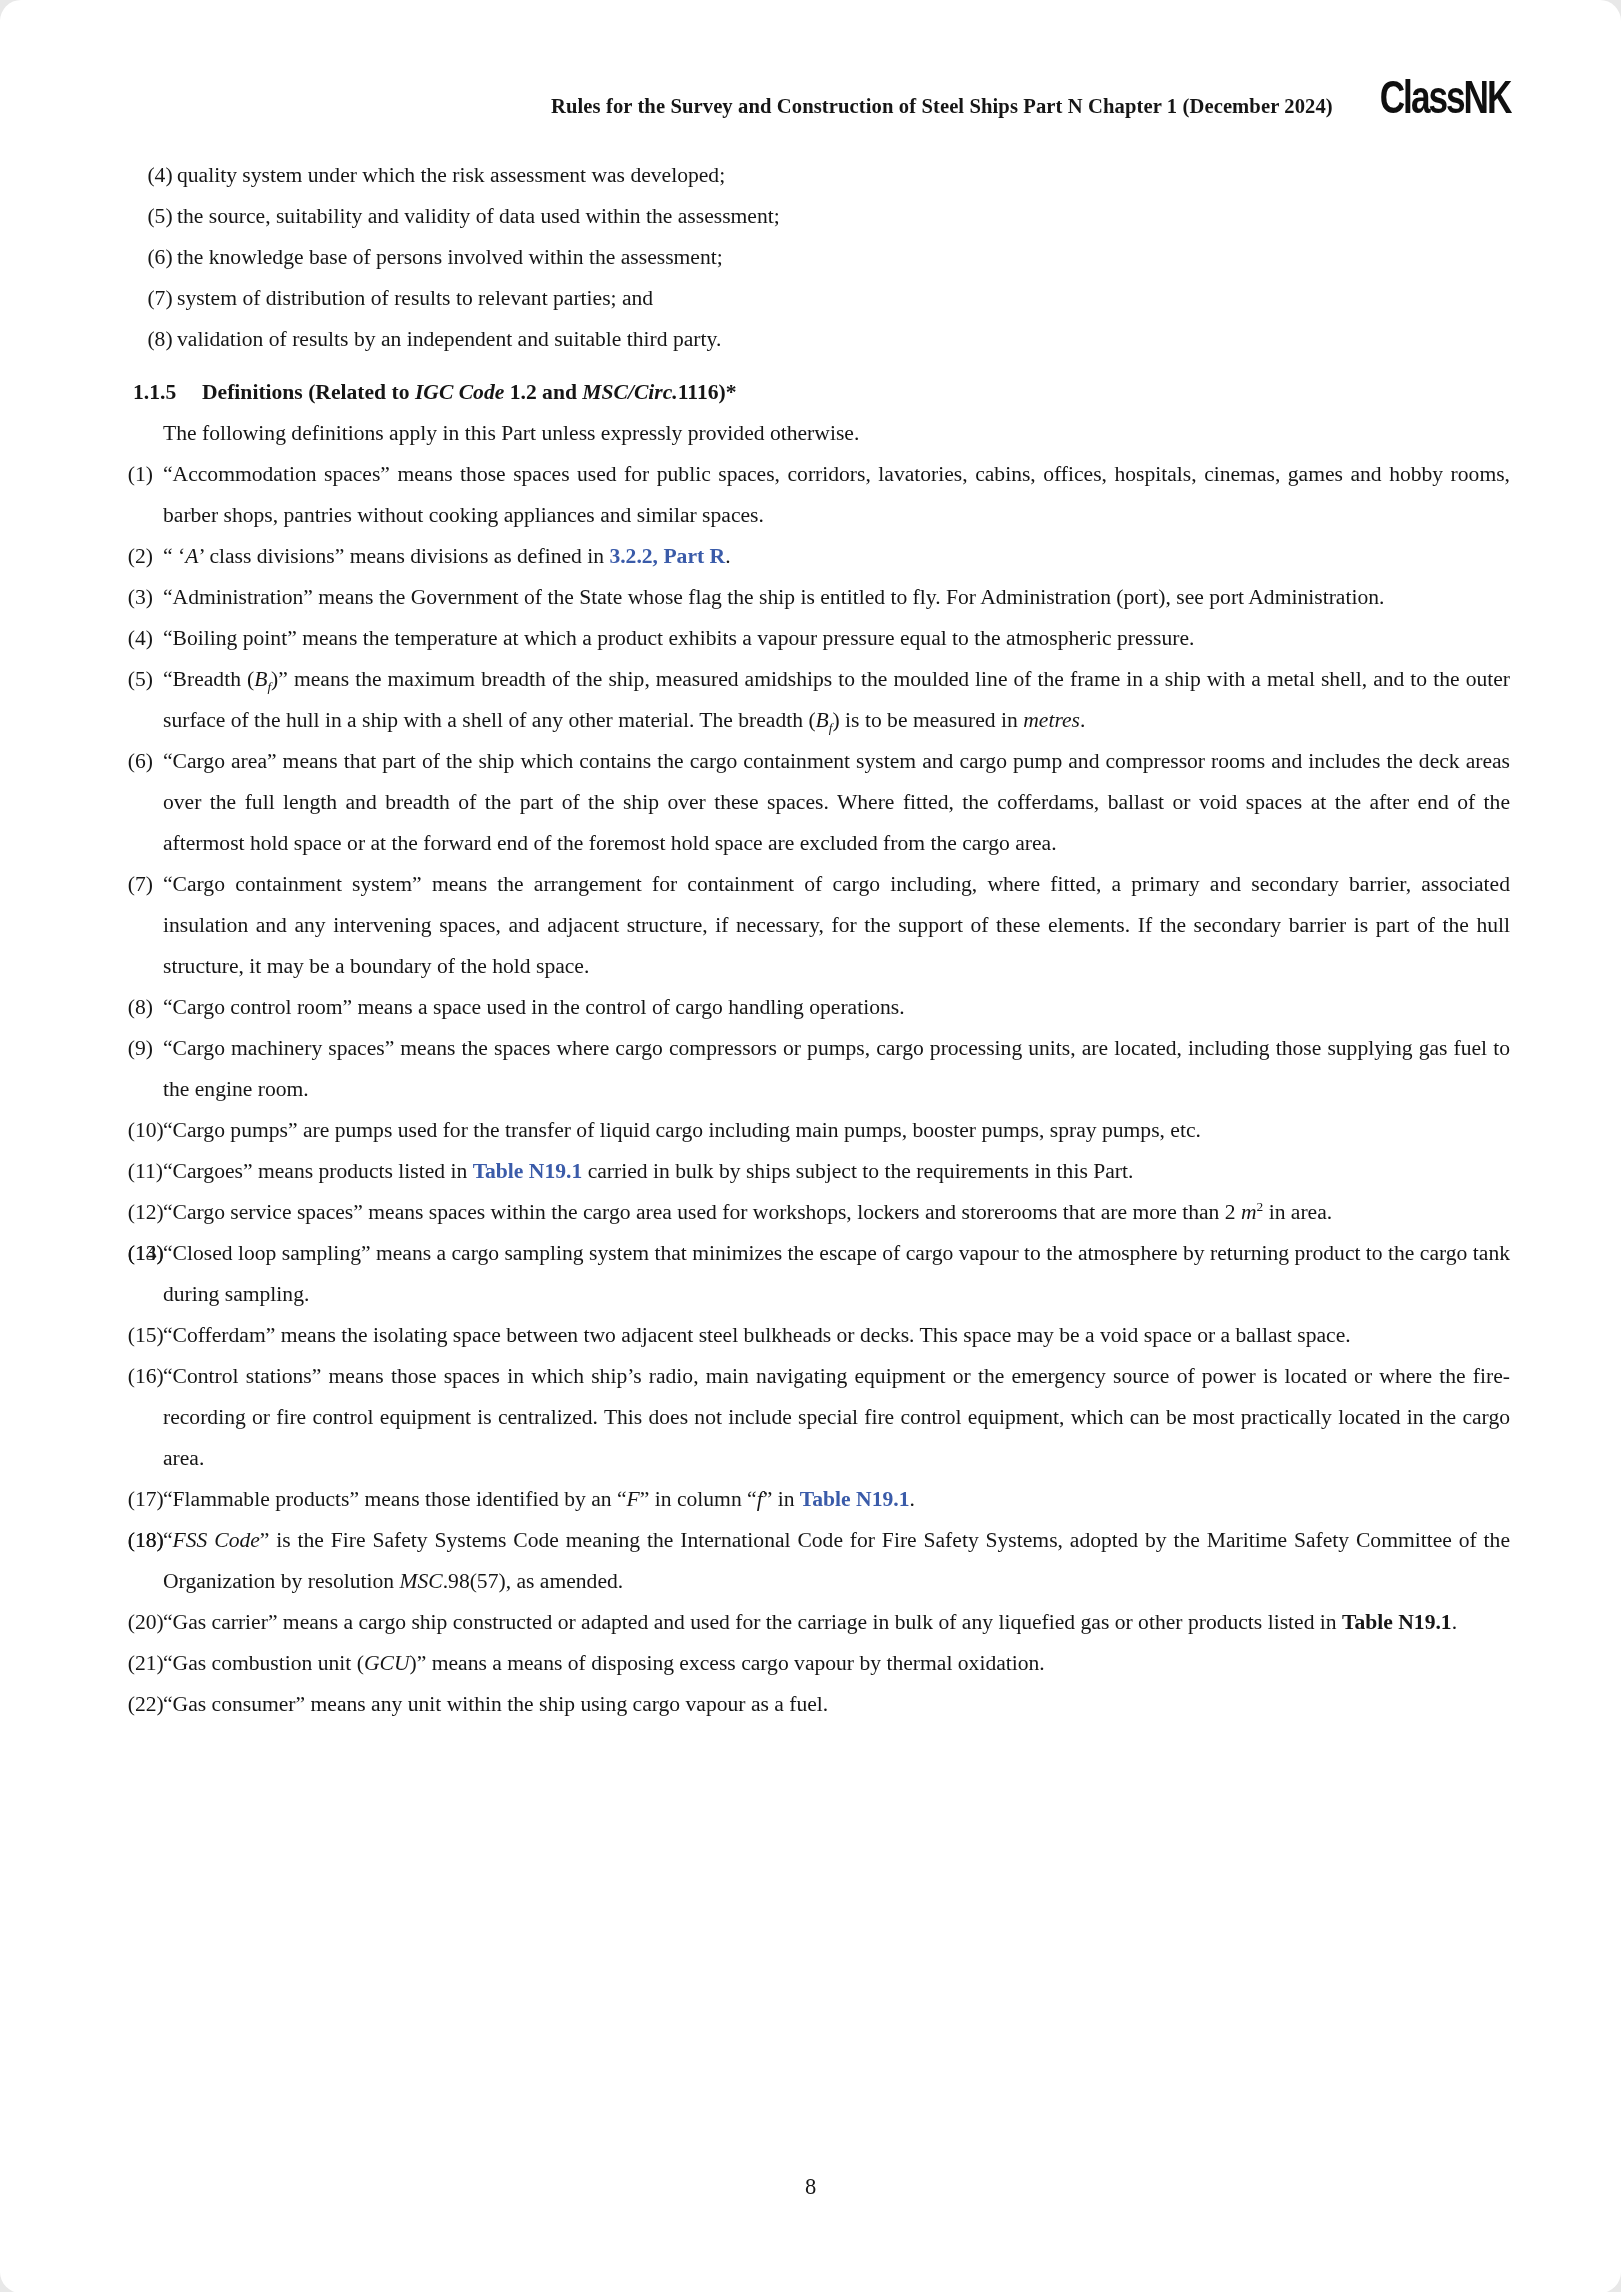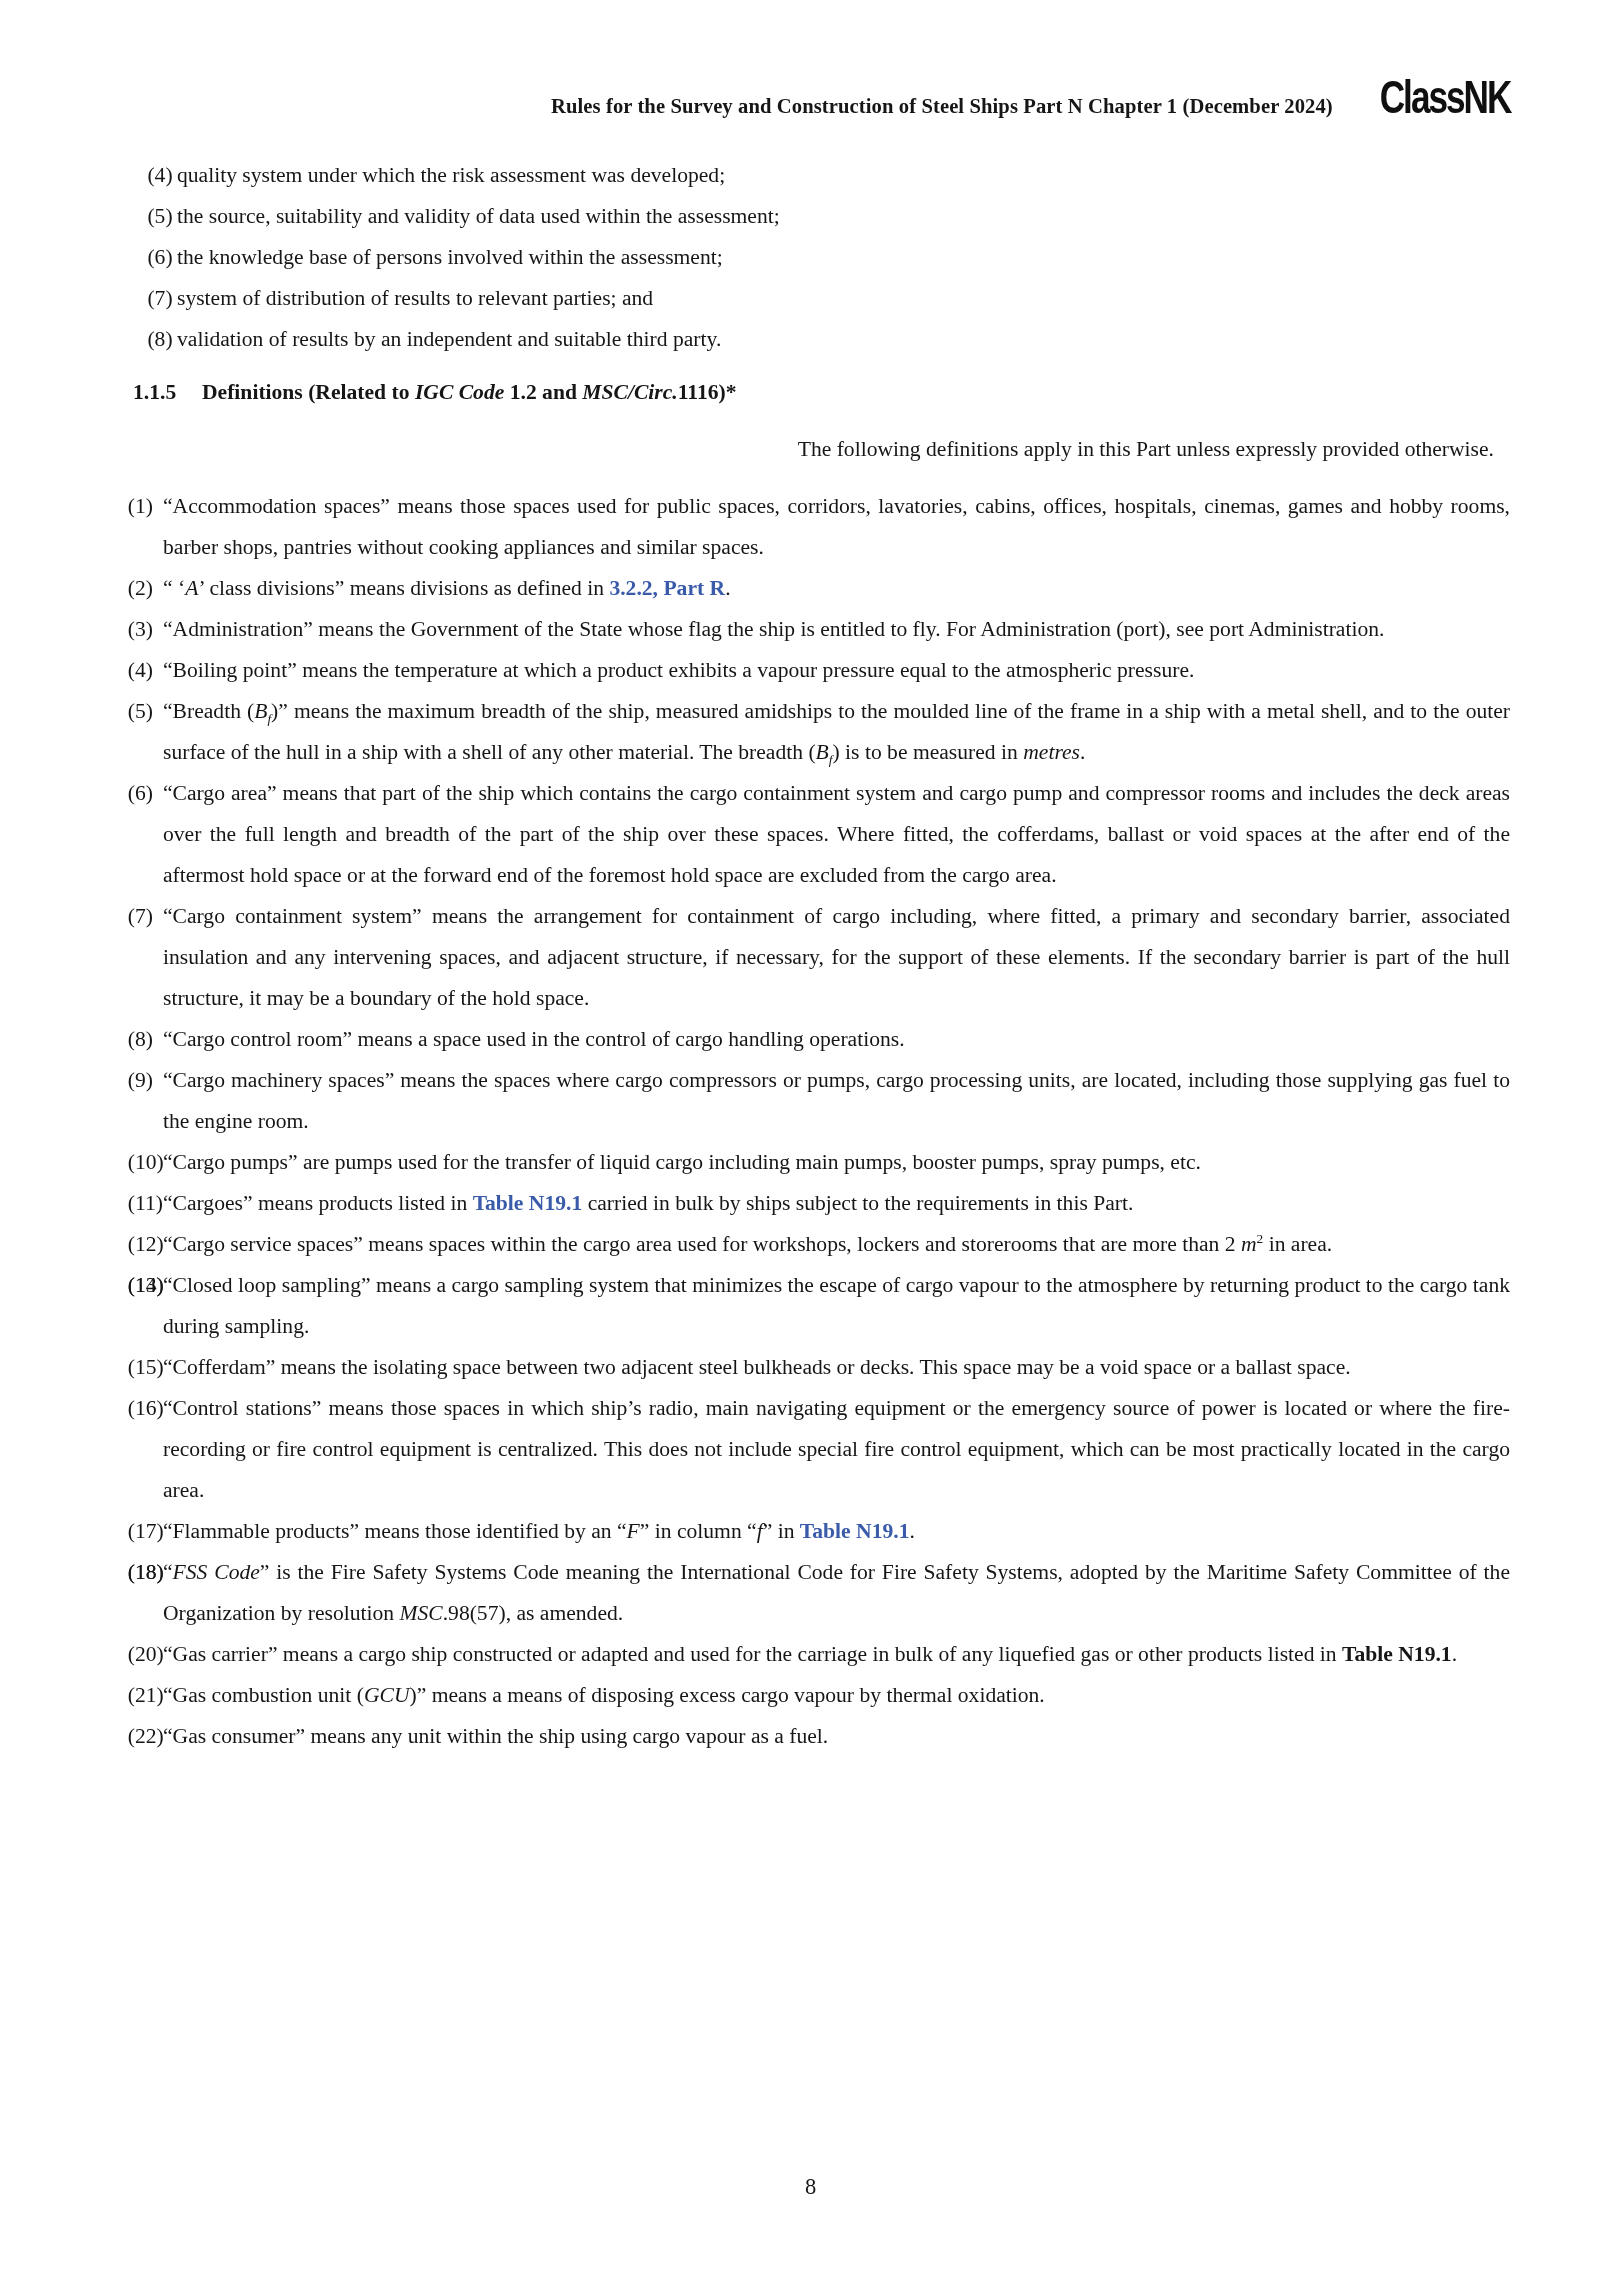--- a/index.html
+++ b/index.html
@@ -9,20 +9,21 @@
   html,body{margin:0;padding:0;background:#e8e8e8;}
   .page{
     position:relative;
     width:1621px;
     height:2293px;
     margin:0 auto;
     background:#ffffff;
     font-family:"Liberation Serif","DejaVu Serif",serif;
     color:var(--ink);
     overflow:hidden;
+    border-radius:21px;
   }
   
   .header{
     position:absolute;
     top:73px;
     left:120px;
     width:1390px;
     display:flex;
     justify-content:flex-end;
     align-items:baseline;
@@ -63,23 +64,22 @@
   #definitions-list .item{padding-left:43px;}
   #definitions-list .item > .num{position:absolute;left:7.8px;top:0;}
   .section-heading{
     position:relative;
     padding-left:82px;
     margin-top:11.8px;
     font-weight:bold;
   }
   .sec-num{position:absolute;left:13px;top:0;}
   .intro{
-    margin:16px;
+    margin:0;
     padding-left:43px;
-    text-align:right;
   }
   
   .run-i{font-style:italic;}
   .run-b{font-weight:bold;}
   .run-bi{font-weight:bold;font-style:italic;}
   .run-link{color:var(--link);font-weight:bold;text-decoration:none;cursor:pointer;}
   .run-sup{font-size:0.62em;vertical-align:super;line-height:0;}
   .run-isub{font-size:0.62em;font-style:italic;vertical-align:sub;line-height:0;}
   
   .footer{

